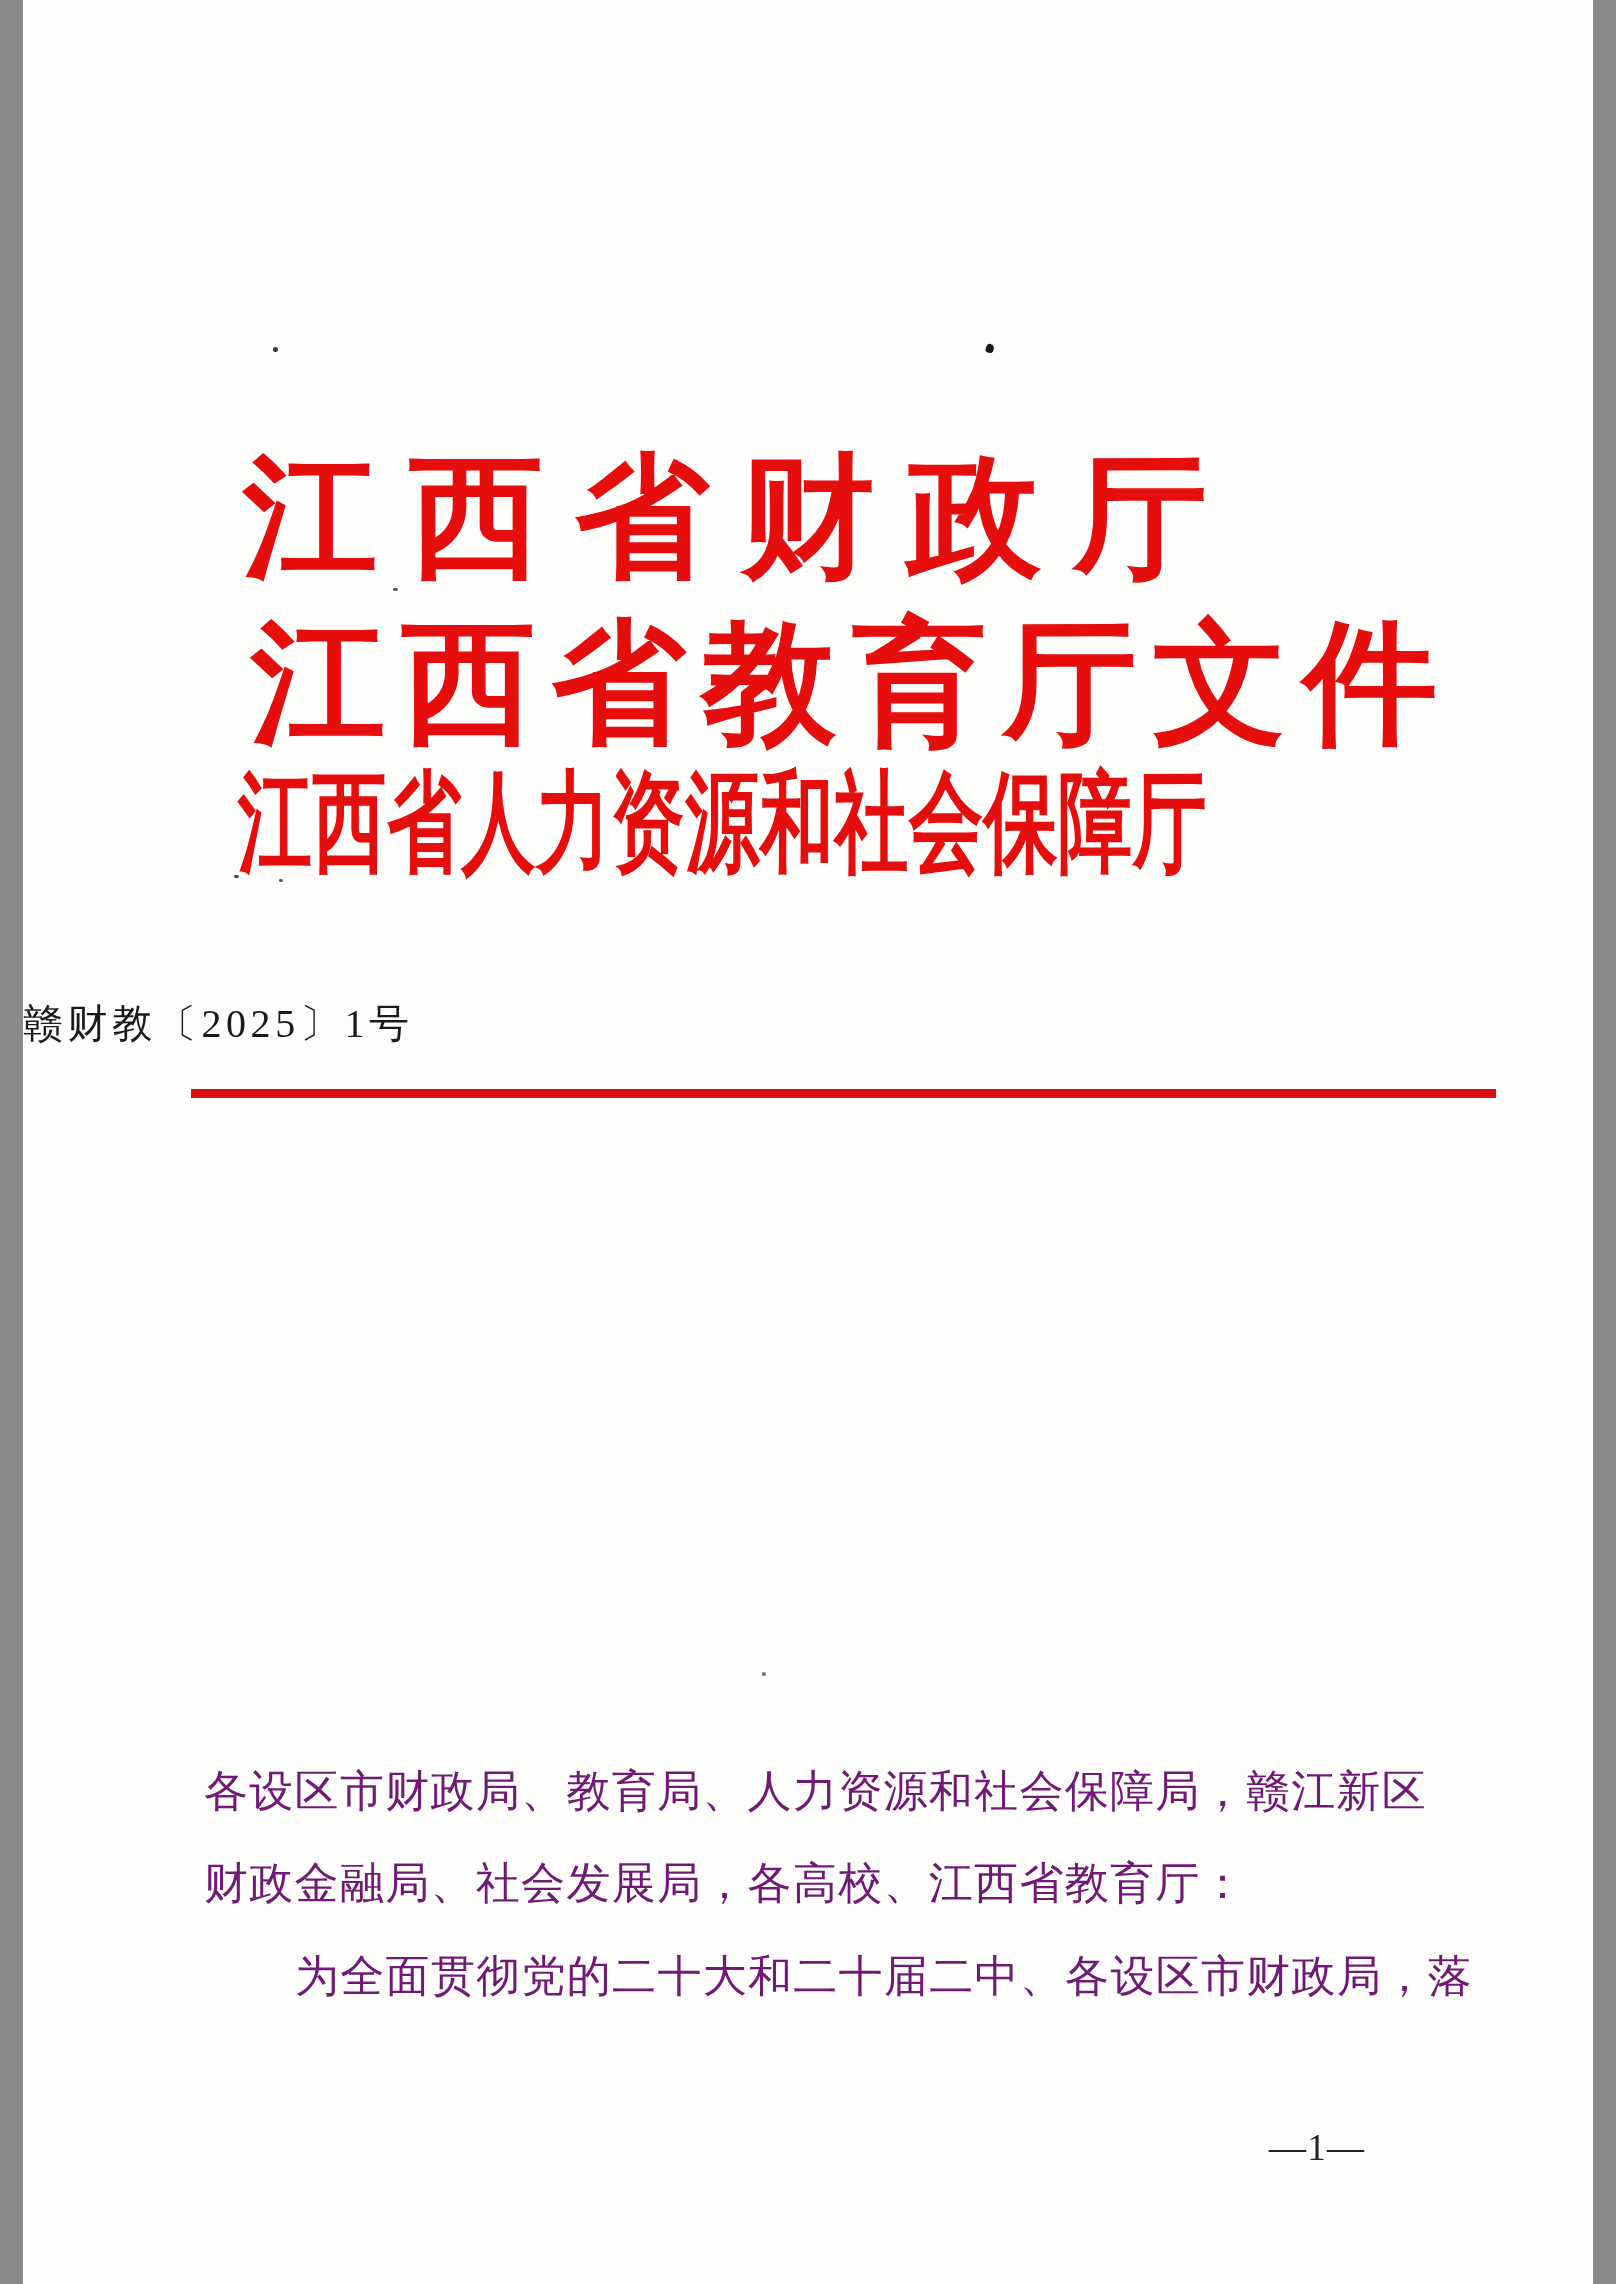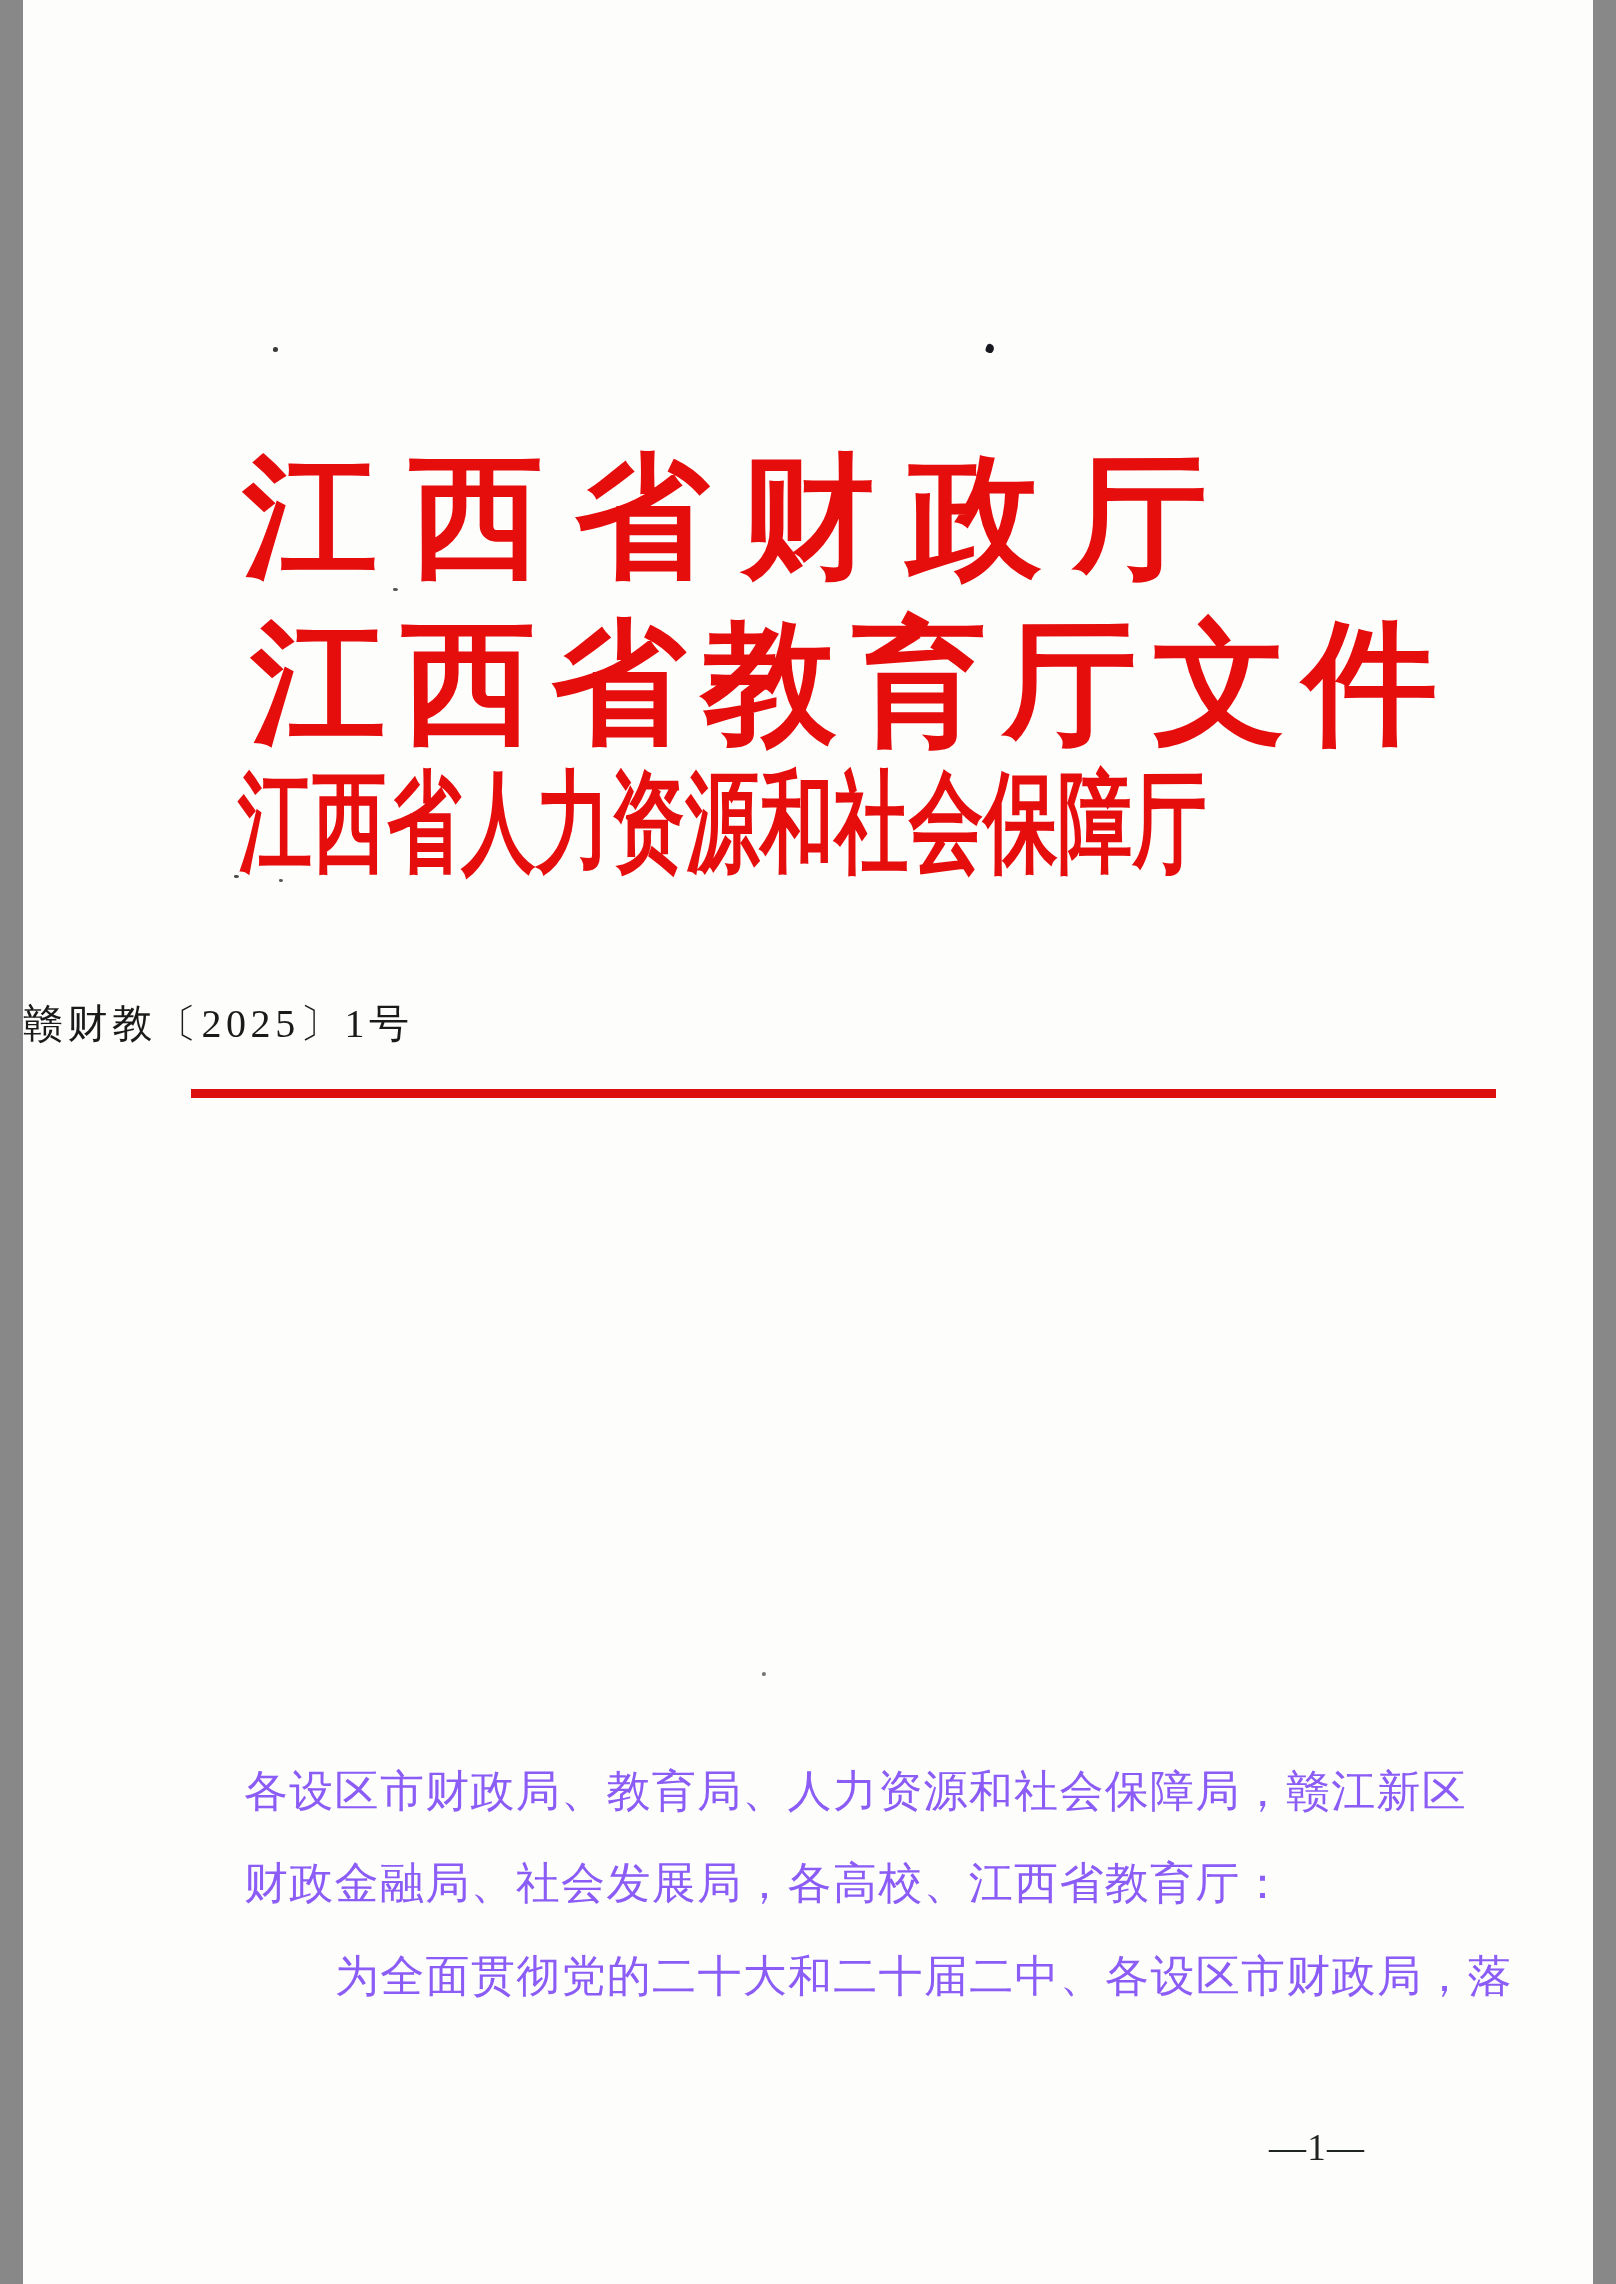--- a/index.html
+++ b/index.html
@@ -59,22 +59,21 @@
     white-space: nowrap;
   }
   
   .body-line {
     position: absolute;
     left: 181px;
     font-size: 44px;
     line-height: 1.1;
     letter-spacing: 1.3px;
     white-space: nowrap;
-    color: #8b5cf6;
-    margin-left: 40px;
+    color: #701a75;
   }
   .b1 { top: 1768px; }
   .b2 { top: 1860px; }
   .b3 { top: 1953px; padding-left: 91px; }
   
   .pagenum {
     position: absolute;
     left: 1246px; top: 2129px;
     font-size: 37px;
     letter-spacing: 1.3px;

